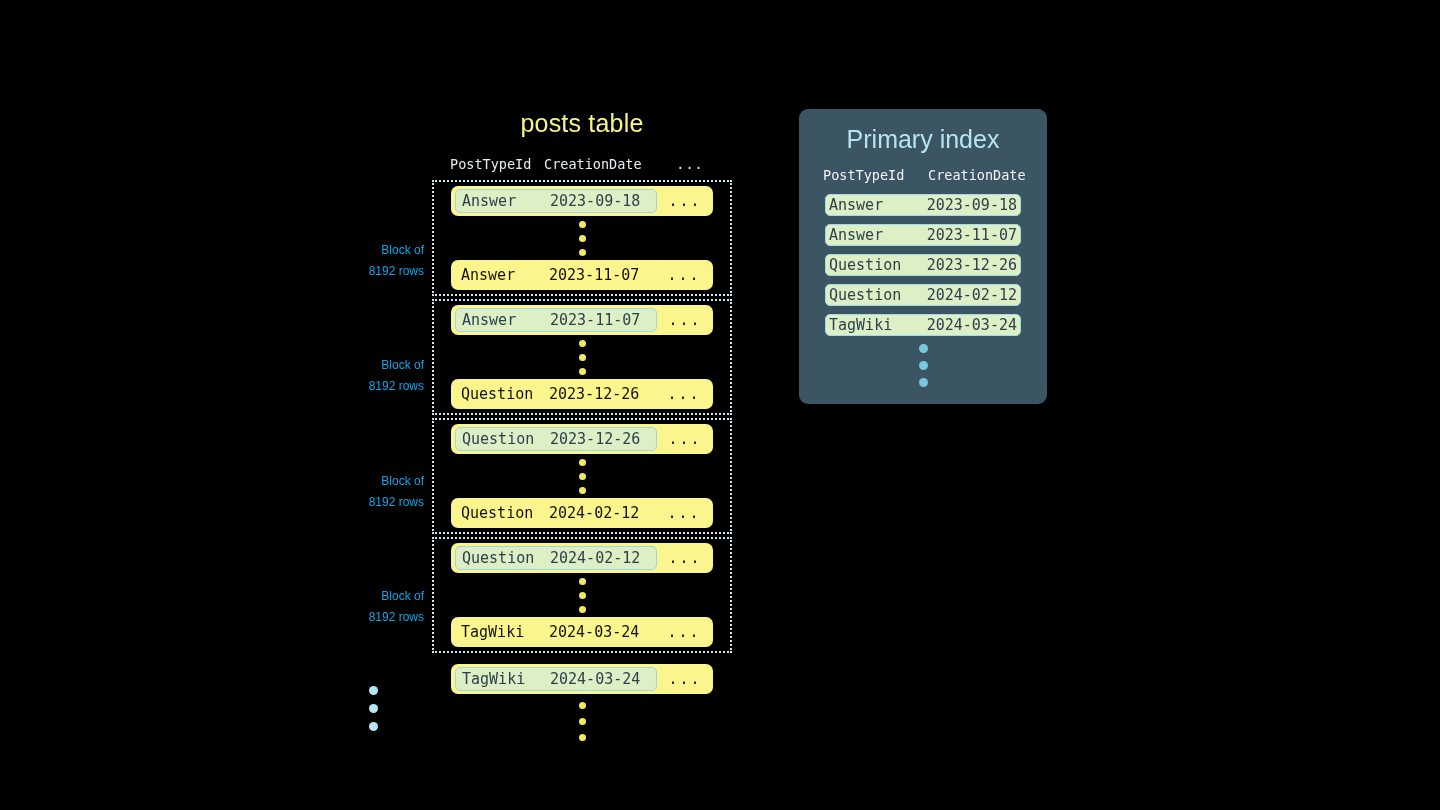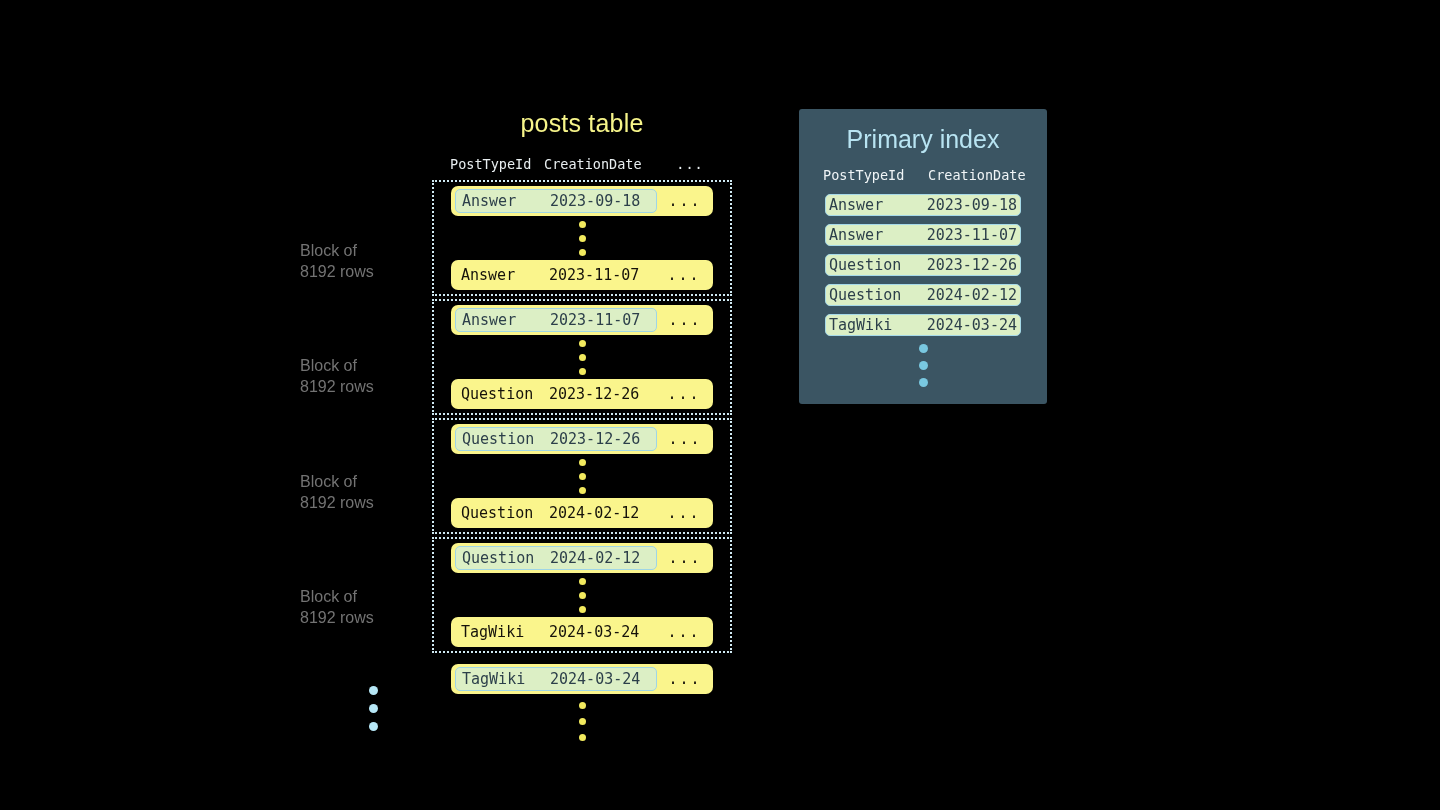--- a/index.html
+++ b/index.html
@@ -129,24 +129,24 @@
     display: block;
     width: 7px;
     height: 7px;
     border-radius: 50%;
     background: #f2ea5e;
   }
 
   
   .block-labels { position: absolute; left: 300px; top: 190px; width: 124px; }
   .blk-label {
-    color: #737373;
-    font-size: 16px;
+    color: #0ea5e9;
+    font-size: 12px;
     line-height: 21px;
-    text-align: left;
+    text-align: right;
     position: absolute;
     width: 124px;
   }
 
   .left-dots {
     position: absolute;
     left: 369px;
     top: 686px;
     display: flex;
     flex-direction: column;
@@ -161,21 +161,21 @@
   }
 
   
   .index-panel {
     position: absolute;
     left: 799px;
     top: 109px;
     width: 248px;
     height: 295px;
     background: #3b5563;
-    border-radius: 3px;
+    border-radius: 9px;
     padding: 14px 0 0 0;
   }
 
   .index-title {
     font-size: 25px;
     color: #b8e4f2;
     text-align: center;
     height: 32px;
     line-height: 32px;
     margin-bottom: 12px;

